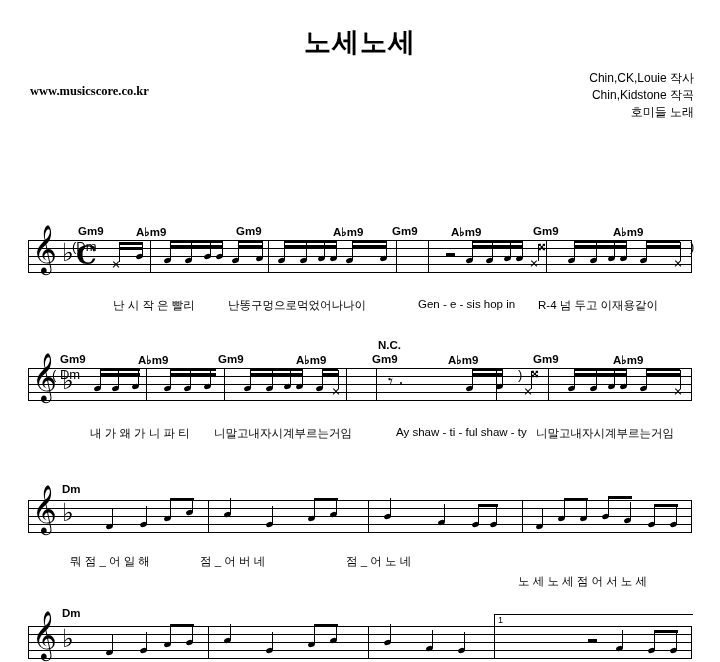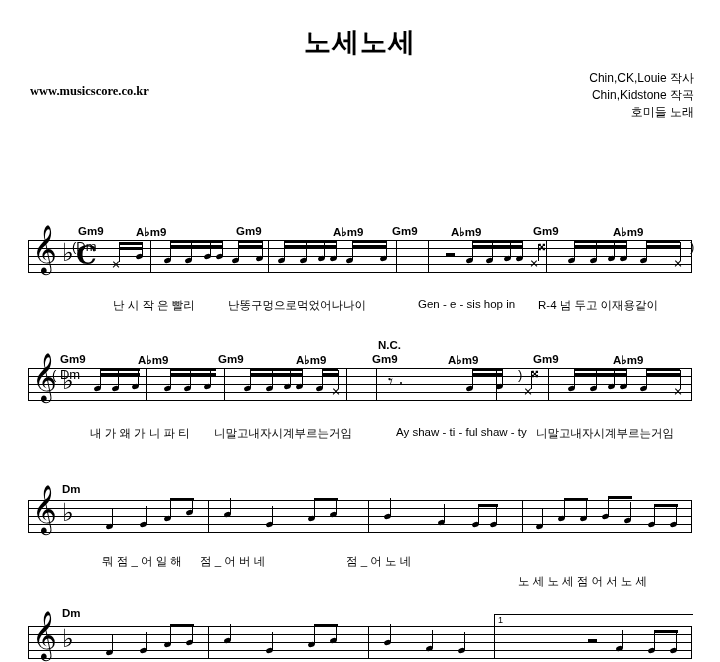--- a/index.html
+++ b/index.html
@@ -517,21 +517,21 @@
       <div class="nhead" style="left:596px; top:18px;"></div>
       <div class="stem" style="left:602px; top:2px; height:18px;"></div>
       <div class="nhead" style="left:620px; top:22px;"></div>
       <div class="stem" style="left:626px; top:6px; height:18px;"></div>
       <div class="beam" style="left:626px; top:4px; width:24px;"></div>
       <div class="nhead" style="left:642px; top:22px;"></div>
       <div class="stem" style="left:648px; top:6px; height:18px;"></div>
     </div>
 
     <div class="lyrics" style="top:78px;">
-      <span class="lyric" style="left:42px;margin-left:32px;">뭐 점 _ 어 일 해</span>
+      <span class="lyric" style="left:42px;">뭐 점 _ 어 일 해</span>
       <span class="lyric" style="left:172px;">점 _ 어 버 네</span>
       <span class="lyric" style="left:318px;">점 _ 어 노 네</span>
     </div>
     <div class="lyrics" style="top:98px;">
       <span class="lyric" style="left:490px;">노 세 노 세 점 어 서 노 세</span>
     </div>
   </div>
 
   <div class="system" style="top:600px;">
 

